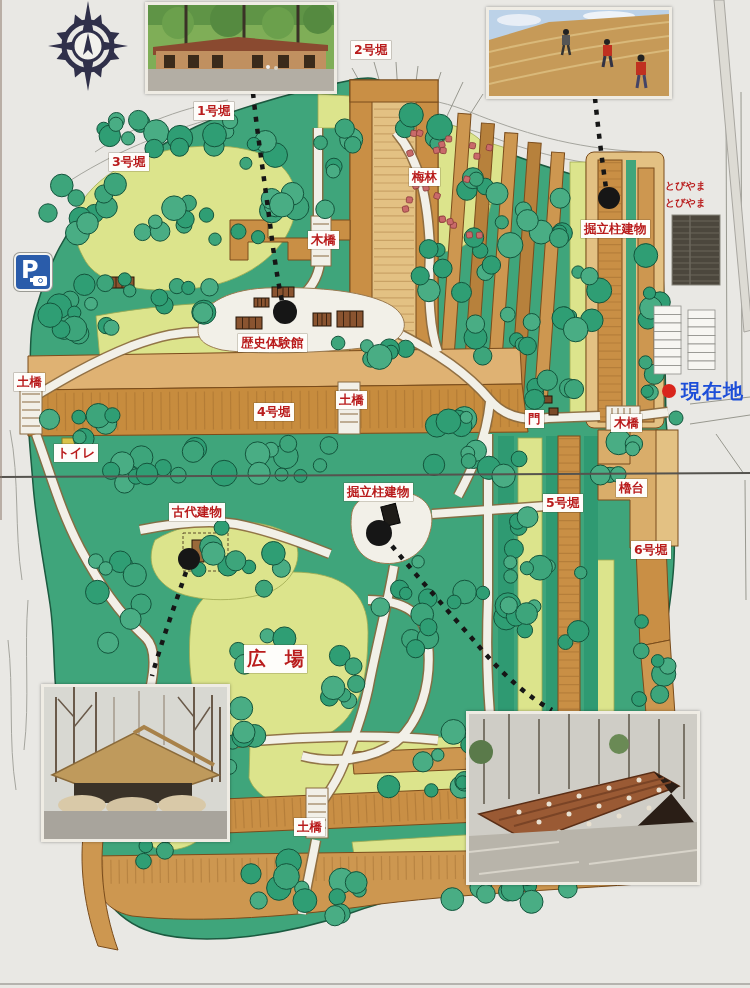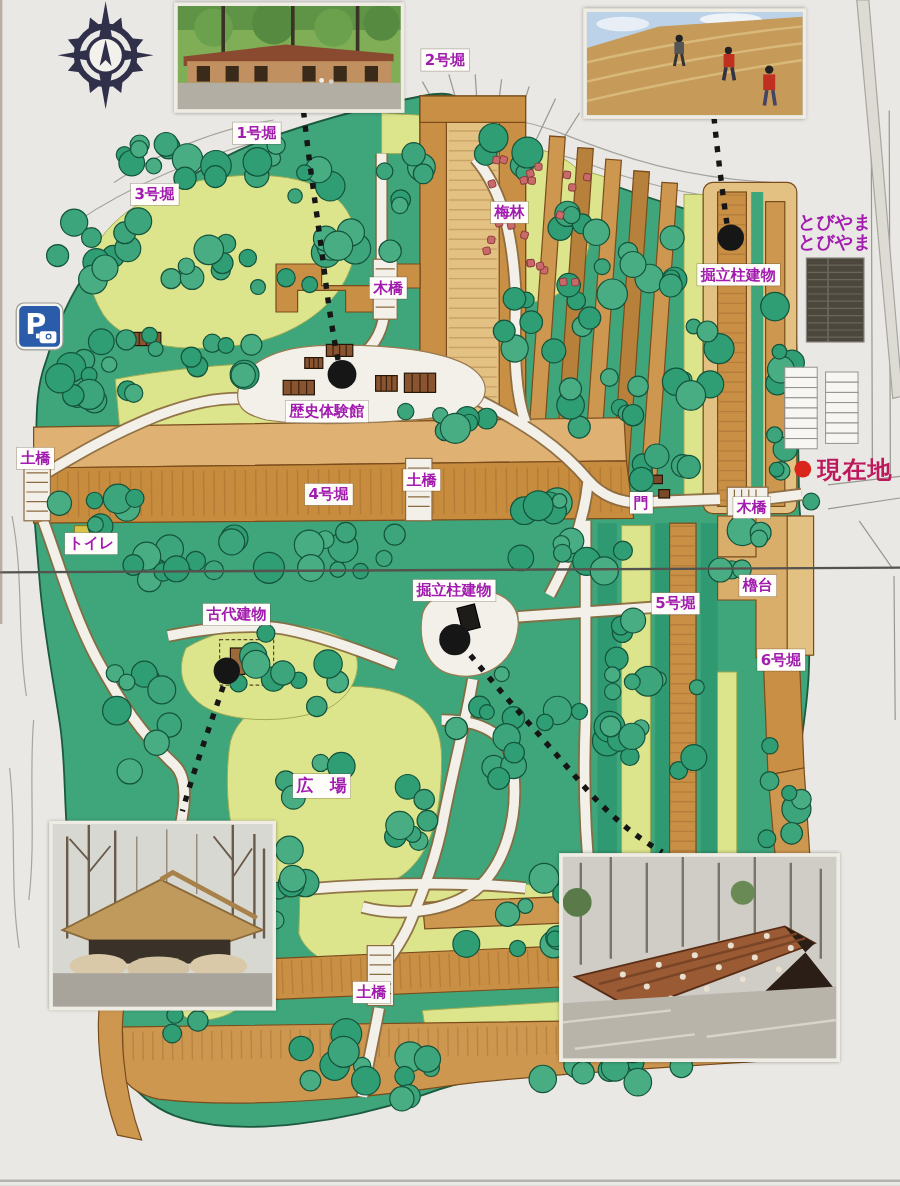--- a/index.html
+++ b/index.html
@@ -1,26 +1,26 @@
 <!DOCTYPE html>
 <html><head>
 <meta charset="utf-8">
 <style>
   html,body{margin:0;padding:0;background:#cfcecb;}
   #sign{position:relative;width:750px;height:988px;background:#e9e8e4;overflow:hidden;
         font-family:"DejaVu Sans","Liberation Sans",sans-serif;}
   #art{position:absolute;left:0;top:0;}
   
-  .lbl{position:absolute;background:#fefdfa;color:#a21caf;
+  .lbl{position:absolute;background:#fefdfa;color:#b91c1c;
        font:bold 12.5px/1.45 "DejaVu Sans","Liberation Sans",sans-serif;
        padding:0 3px;white-space:nowrap;box-shadow:0 0 0 .5px rgba(70,55,30,.4);z-index:30;}
   .plain{background:none;box-shadow:none;}
-  #lbl-genzaichi{color:#be185d;font-size:20px;letter-spacing:1px;background:none;box-shadow:none;}
-  #lbl-hall{font-size:15px;line-height:17px;background:none;box-shadow:none;}
-  #lbl-plaza{font-size:14px;}
+  #lbl-genzaichi{color:#1d4ed8;font-size:20px;letter-spacing:1px;background:none;box-shadow:none;}
+  #lbl-hall{font-size:10px;line-height:17px;background:none;box-shadow:none;}
+  #lbl-plaza{font-size:19px;}
   
   .photo{position:absolute;border:3px solid #efece4;box-shadow:0 0 3px rgba(0,0,0,.35);
          overflow:hidden;z-index:20;background:#ccc;}
   
   #psign{position:absolute;left:14px;top:253px;width:34px;height:34px;background:#2a5caa;
          border:2px solid #f4f4f0;border-radius:6px;box-shadow:0 0 0 1px #9a9a94;z-index:30;}
   #psign .p{position:absolute;left:5px;top:1px;color:#fff;font:bold 24px/1.2 "DejaVu Sans","Liberation Sans",sans-serif;}
   #psign .cam{position:absolute;right:3px;bottom:3px;width:14px;height:10px;background:#fff;border-radius:2px;}
   #psign .cam::before{content:"";position:absolute;left:-3px;top:2px;width:3px;height:4px;background:#fff;}
   #psign .cam::after{content:"";position:absolute;left:4.5px;top:2px;width:5px;height:5px;

